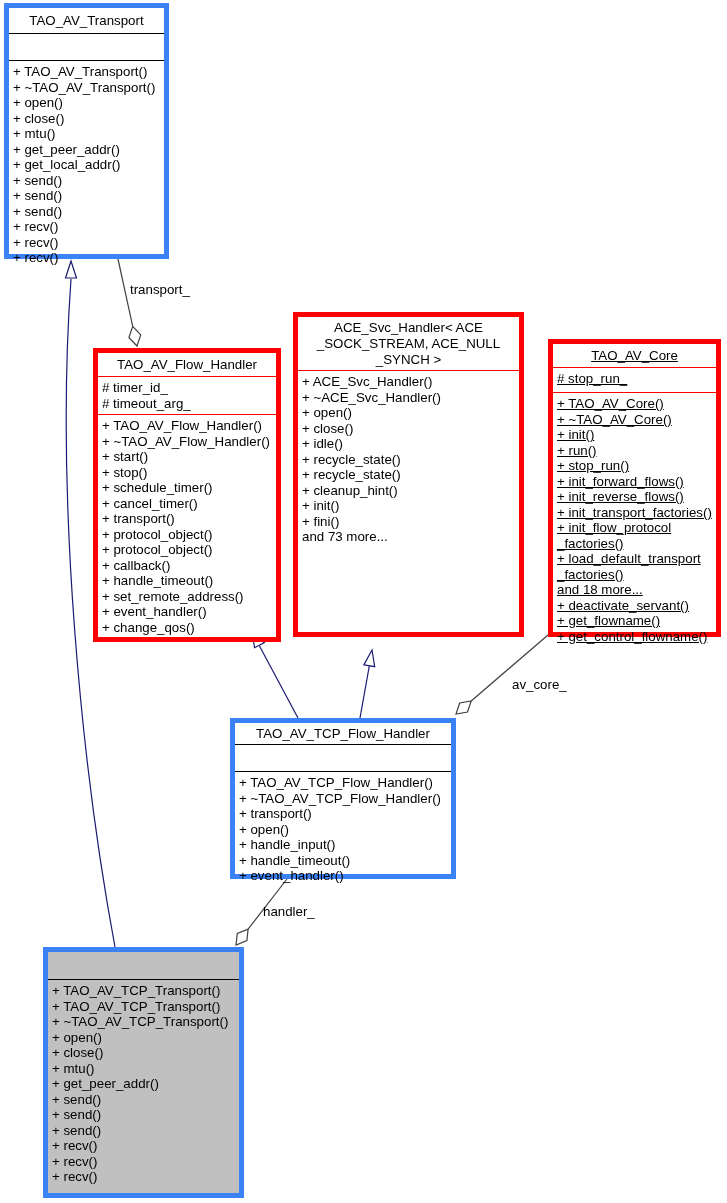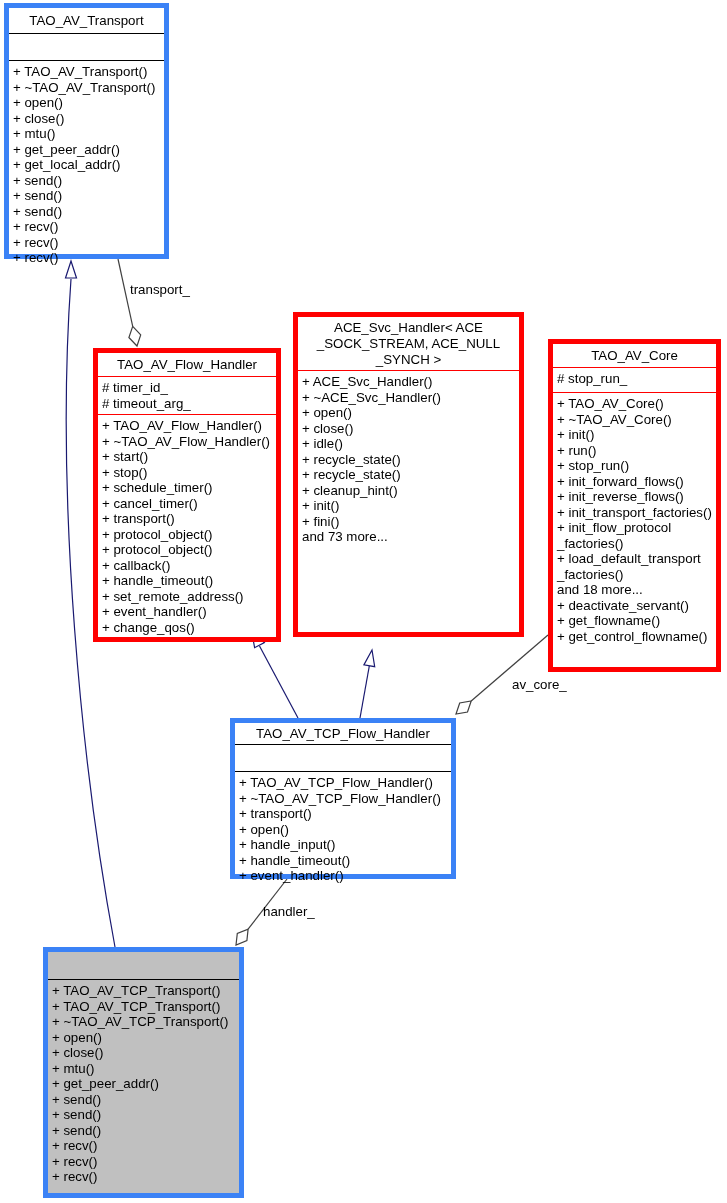--- a/index.html
+++ b/index.html
@@ -66,21 +66,21 @@
   #box-transport .uml-attrs  { height: 27px; }
 
   #box-flow        { left: 93px;  top: 348px; width: 188px; height: 294px; }
   #box-flow .uml-title  { height: 24px; }
   #box-flow .uml-attrs  { height: 38px; }
 
   #box-ace         { left: 293px; top: 312px; width: 231px; height: 325px; }
   #box-ace .uml-title  { height: 54px; }
   #box-ace .uml-attrs  { height: 98px; }
 
-  #box-core        { left: 548px; top: 339px; width: 173px; height: 333px; }
+  #box-core        { left: 548px; top: 339px; width: 173px; height: 298px; text-decoration: underline; }
   #box-core .uml-title  { height: 24px; }
   #box-core .uml-attrs  { height: 25px; }
 
   #box-tcpflow     { left: 230px; top: 718px; width: 226px; height: 161px; }
   #box-tcpflow .uml-title  { height: 22px; }
   #box-tcpflow .uml-attrs  { height: 27px; }
 
   #box-tcptrans    { left: 43px;  top: 947px; width: 201px; height: 251px; }
   #box-tcptrans .uml-title  { height: 21px; }
   #box-tcptrans .uml-attrs  { height: 28px; }

